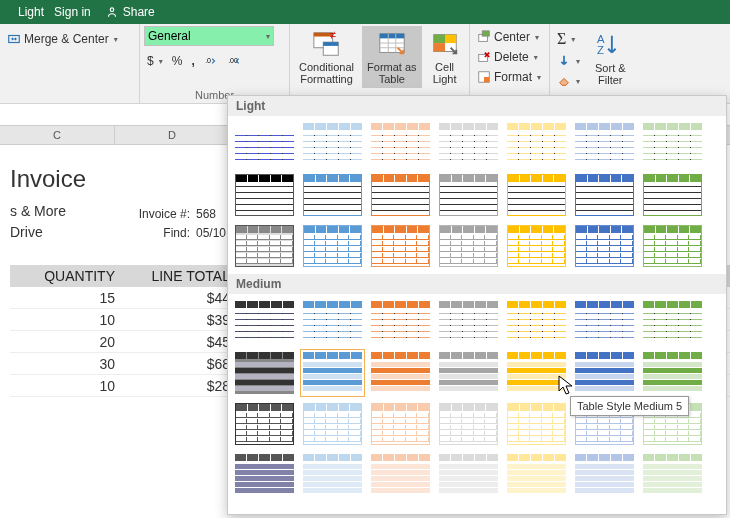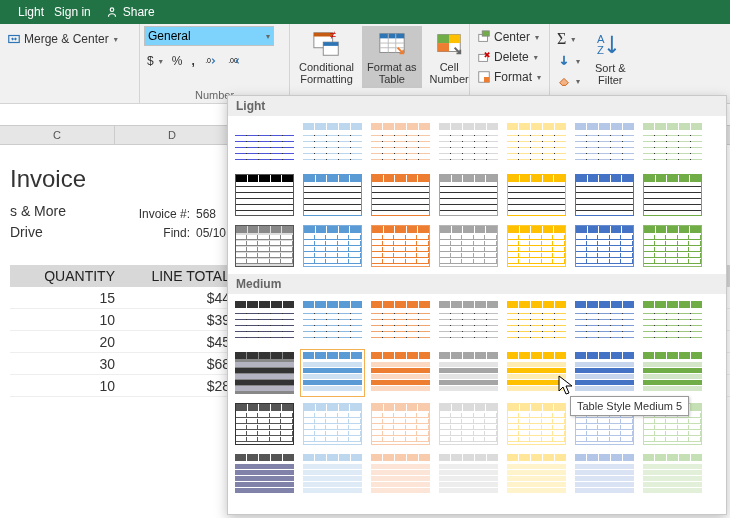--- a/index.html
+++ b/index.html
@@ -14,21 +14,21 @@
 .rgroup .label{position:absolute;bottom:2px;left:0;right:0;text-align:center;color:#666;font-size:11px}
 .btnrow{display:flex;gap:3px;align-items:center}
 .btnv{display:flex;flex-direction:column;gap:2px}
 .sbtn{display:flex;align-items:center;gap:3px;padding:2px 3px;cursor:pointer;color:#333}
 .sbtn svg{width:14px;height:14px}
 .bigbtn{display:flex;flex-direction:column;align-items:center;justify-content:flex-start;padding:3px 5px;cursor:pointer;text-align:center;gap:2px;color:#333}
 .bigbtn.active{background:#c8c8c8}
 .bigbtn svg{width:30px;height:30px}
 .bigbtn span{font-size:11px;line-height:1.1}
 .dd{font-size:8px;color:#666;margin-left:2px}
-.numfmt{width:130px;height:20px;border:1px solid #c0c0c0;background:#7dd3fc;display:flex;align-items:center;justify-content:space-between;padding:8px 3px;font-size:11px}
+.numfmt{width:130px;height:20px;border:1px solid #c0c0c0;background:#86efac;display:flex;align-items:center;justify-content:space-between;padding:8px 3px;font-size:11px}
 .sheet{position:relative}
 .colhdrs{display:flex;height:19px;background:#e6e6e6;border-bottom:1px solid #ccc}
 .colhdr{border-right:1px solid #ccc;text-align:center;color:#555;line-height:19px;font-size:11px}
 .sheetbody{padding:20px 0 0 10px}
 .invoice{font-size:24px;color:#333;margin-bottom:8px}
 .cotext{font-size:14px;color:#333;line-height:1.5}
 .invmeta{margin-left:100px;font-size:14px;color:#333;line-height:1.6}
 .invmeta .lbl{display:inline-block;width:80px;text-align:right;margin-right:6px}
 .datatbl{margin-top:22px}
 .thdr{display:flex;background:#d8d8d8;height:22px;align-items:center}
@@ -144,21 +144,21 @@
       </div>
       <div class="bigbtn">
         <svg viewBox="0 0 32 32">
             <rect x="4" y="6" width="24" height="18" fill="#fff" stroke="#888"></rect>
             <rect x="4" y="6" width="12" height="9" fill="#70ad47"></rect>
             <rect x="16" y="6" width="12" height="9" fill="#ffc000"></rect>
             <rect x="4" y="15" width="12" height="9" fill="#ed7d31"></rect>
             <path d="M22 20l6 6m0-4v4h-4" stroke="#666" stroke-width="2" fill="none"></path>
           </svg>
         <span style="white-space:pre">Cell
-Number</span>
+Light</span>
       </div>
     </div>
   </div>
 
   <div class="rgroup" style="width:80px">
     <div class="btnv" style="padding-top:2px">
       <div class="sbtn">
           <svg viewBox="0 0 16 16">
             <rect x="2" y="5" width="10" height="8" fill="#fff" stroke="#888"></rect>
             <rect x="6" y="1" width="8" height="6" fill="#70ad47" stroke="#888"></rect>

